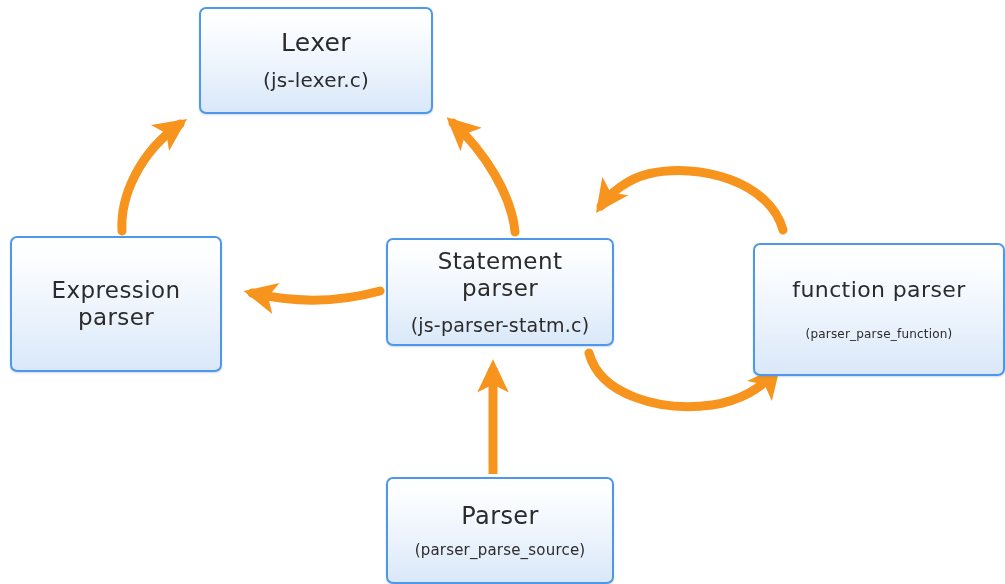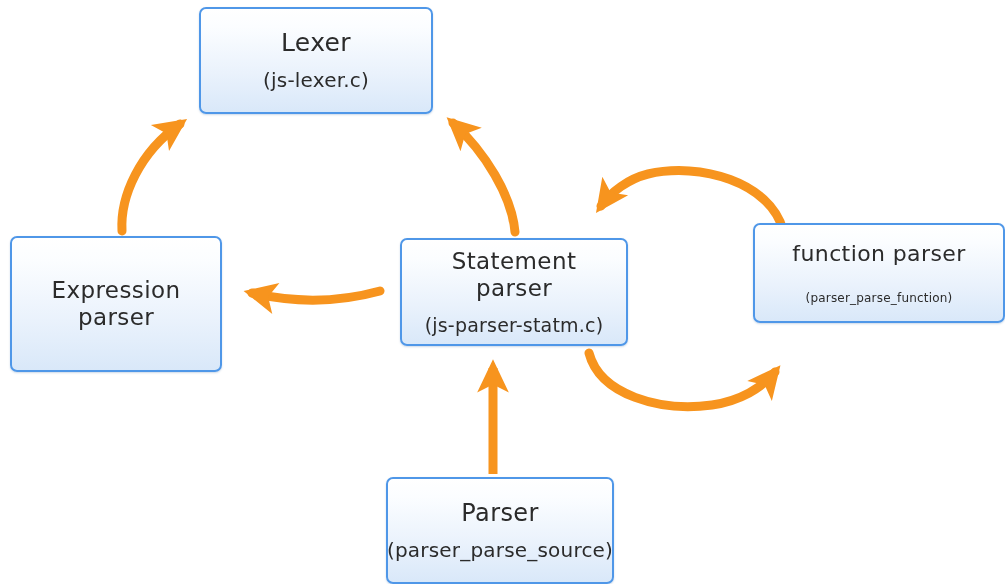--- a/index.html
+++ b/index.html
@@ -45,27 +45,27 @@
     letter-spacing: 0.4px;
     white-space: pre-line;
   }
   .node-sub {
     font-size: 19px;
     letter-spacing: 0.2px;
     margin-top: 12px;
   }
   #node-lexer     { left: 199px; top: 7px;   width: 234px; height: 107px; }
   #node-expr      { left: 10px;  top: 236px; width: 212px; height: 136px; }
-  #node-statement { left: 400px; top: 238px; width: 228px; height: 108px; }
-  #node-function  { left: 753px; top: 223px; width: 252px; height: 100px; gap: 12px; }
+  #node-statement { left: 386px; top: 238px; width: 228px; height: 108px; }
+  #node-function  { left: 753px; top: 243px; width: 252px; height: 133px; gap: 12px; }
   #node-parser    { left: 386px; top: 477px; width: 228px; height: 107px; }
   #node-function .node-title { font-size: 22px; }
   #node-function .node-sub   { font-size: 12px; }
   #node-parser .node-title   { font-size: 24px; }
-  #node-parser .node-sub     { font-size: 20px; }
+  #node-parser .node-sub     { font-size: 15px; }
   #node-lexer .node-title    { font-size: 25px; }
   #node-lexer .node-sub      { font-size: 20px; }
 </style>
 </head>
 <body>
 
 <div id="canvas">
 
   <svg id="arrow-layer" viewBox="0 0 1005 584" width="1005" height="584" xmlns="http://www.w3.org/2000/svg">
     <defs>

